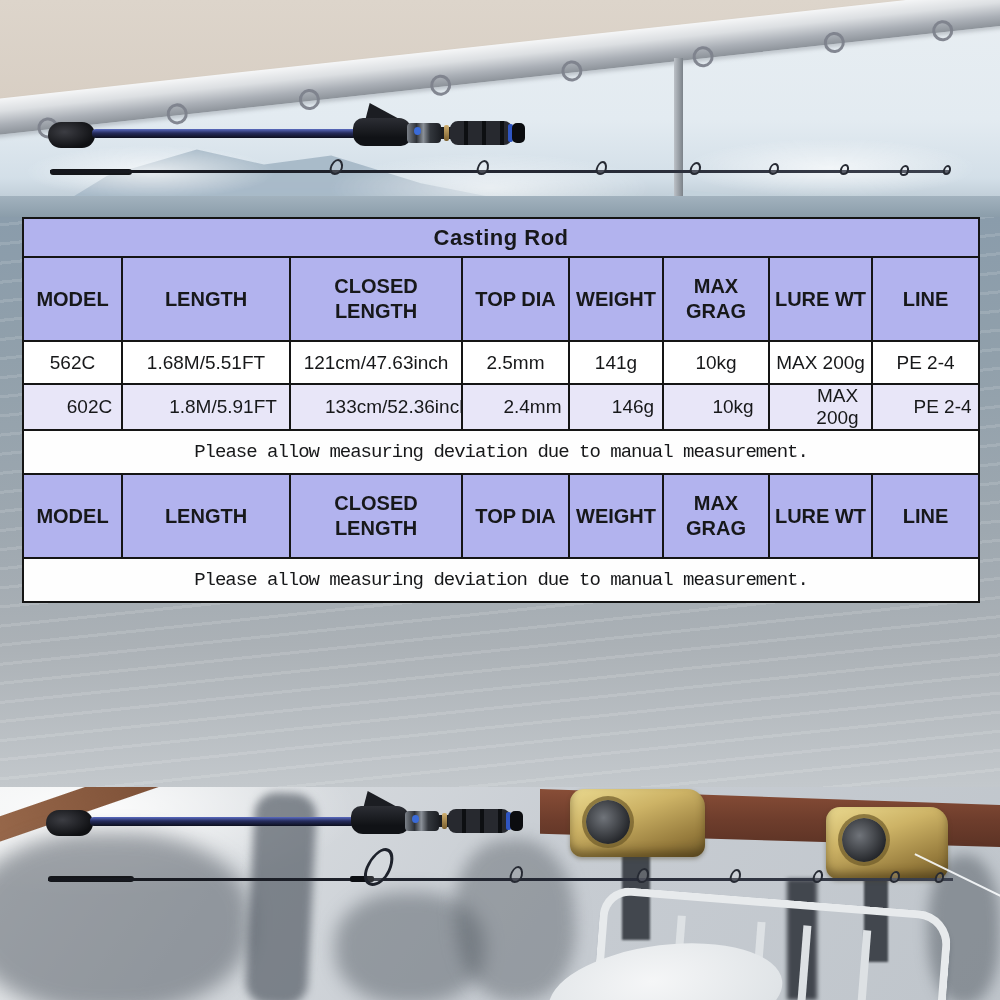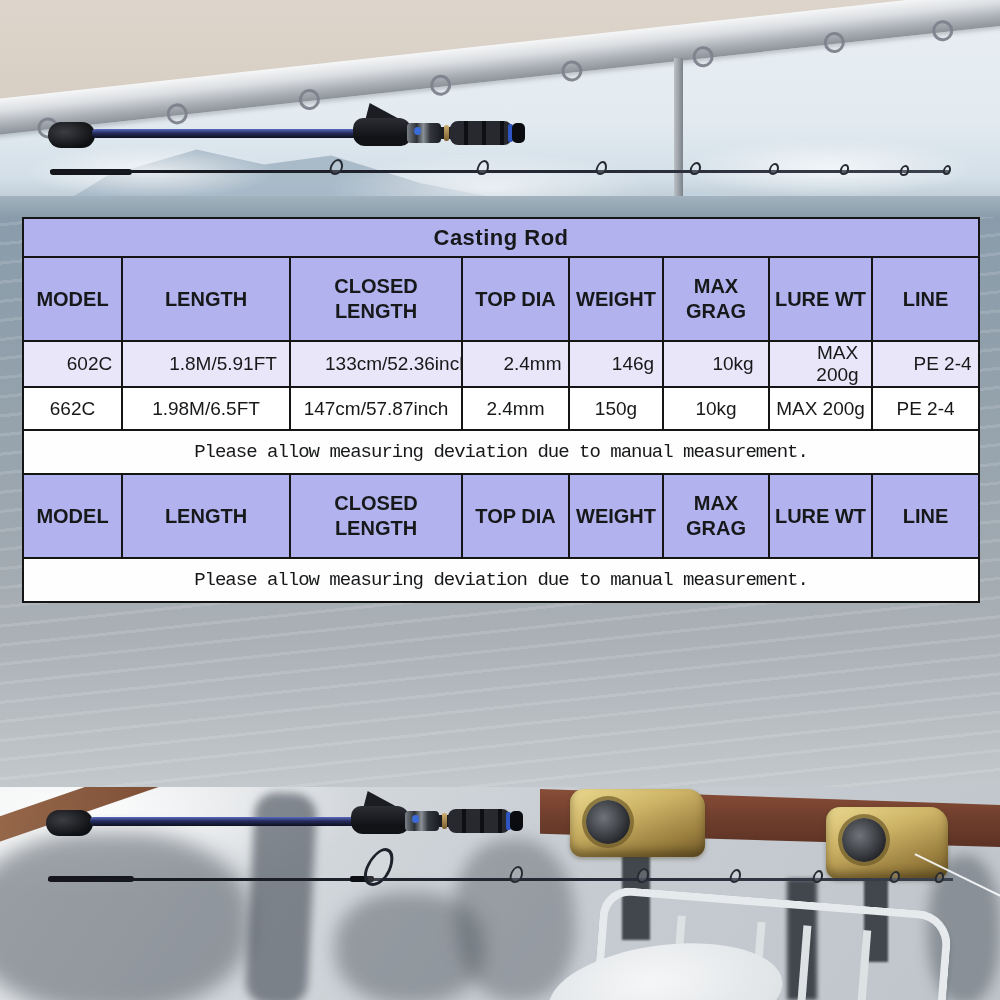--- a/index.html
+++ b/index.html
@@ -247,36 +247,36 @@
         <th>LENGTH</th>
         <th>CLOSED
 LENGTH</th>
         <th>TOP DIA</th>
         <th>WEIGHT</th>
         <th>MAX
 GRAG</th>
         <th>LURE WT</th>
         <th>LINE</th>
       </tr>
+      <tr class="data-row">
+        <td>562C</td>
+        <td>1.68M/5.51FT</td>
+        <td>121cm/47.63inch</td>
+        <td>2.5mm</td>
+        <td>141g</td>
+        <td>10kg</td>
+        <td>MAX 200g</td>
+        <td>PE 2-4</td>
+      </tr>
       <tr class="data-row alt">
         <td>602C</td>
         <td>1.8M/5.91FT</td>
         <td>133cm/52.36inch</td>
         <td>2.4mm</td>
         <td>146g</td>
-        <td>10kg</td>
-        <td>MAX 200g</td>
-        <td>PE 2-4</td>
-      </tr>
-      <tr class="data-row">
-        <td>662C</td>
-        <td>1.98M/6.5FT</td>
-        <td>147cm/57.87inch</td>
-        <td>2.4mm</td>
-        <td>150g</td>
         <td>10kg</td>
         <td>MAX 200g</td>
         <td>PE 2-4</td>
       </tr>
       <tr class="note-row">
         <td colspan="8">Please allow measuring deviation due to manual measurement.</td>
       </tr>
       </tbody>
     </table>
 

